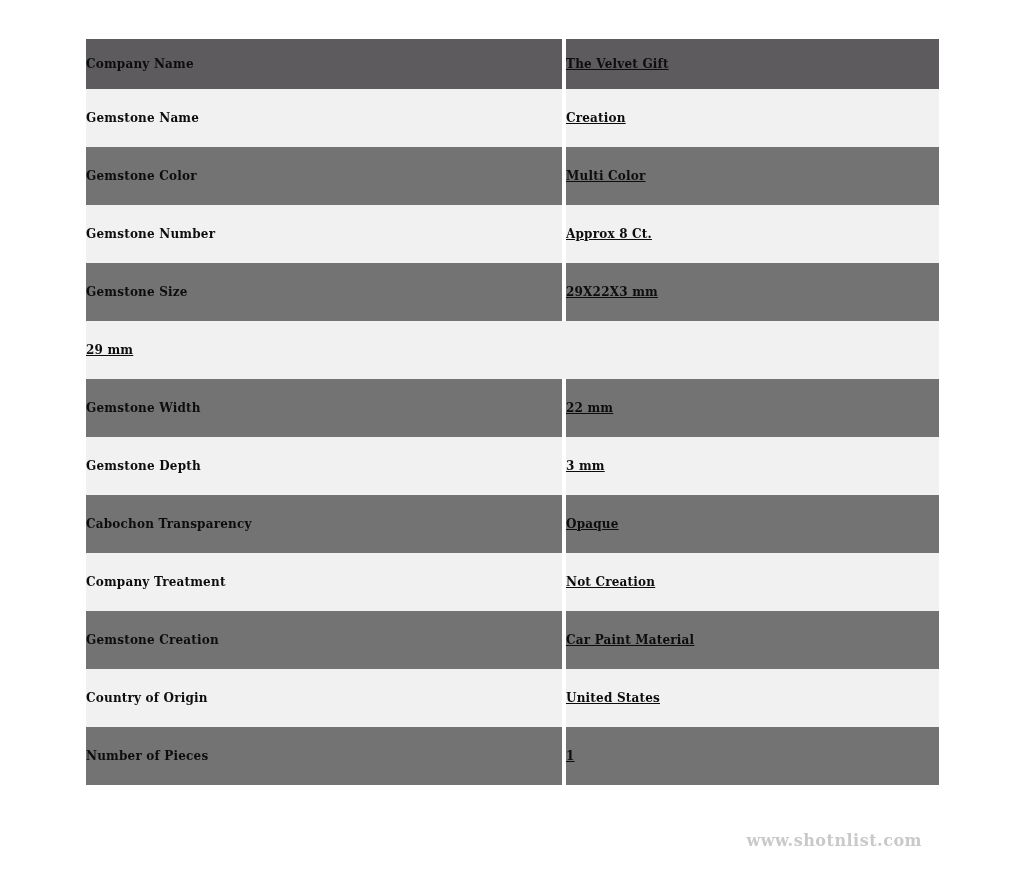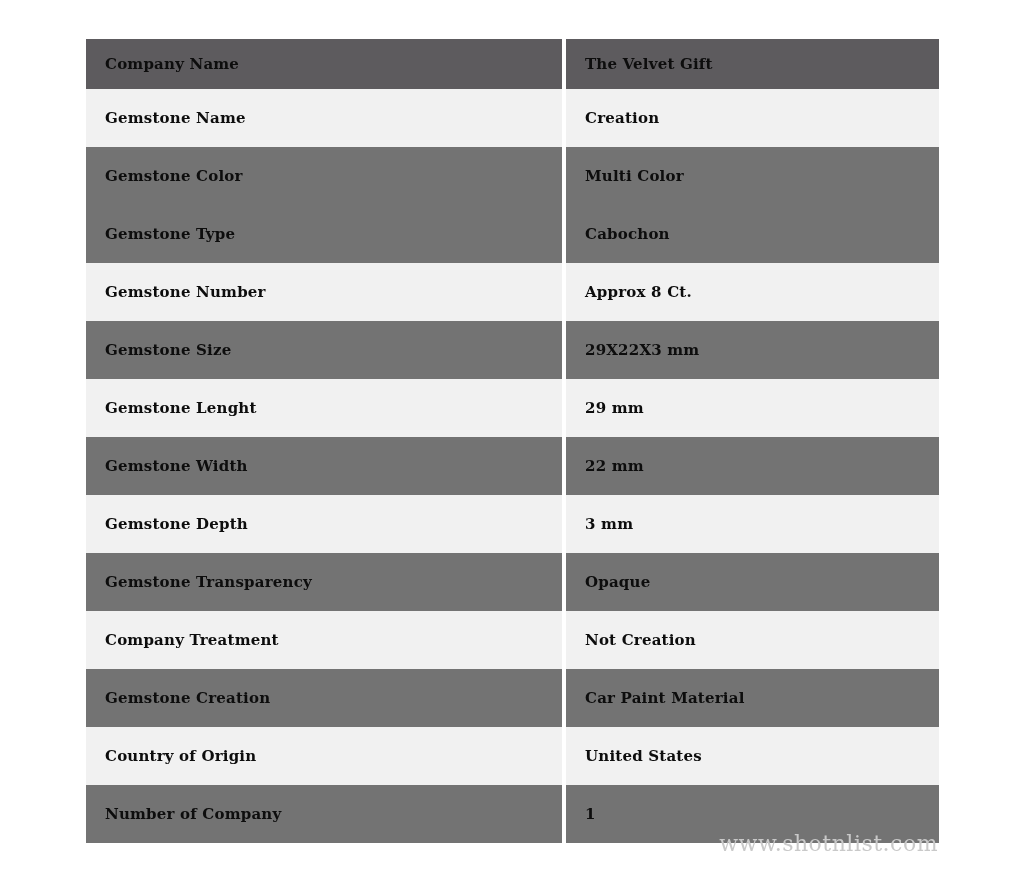--- a/index.html
+++ b/index.html
@@ -20,37 +20,36 @@
   .t-row {
     display: flex;
     gap: 4px;            
     height: 58px;
     background: #ffffff;
   }
   .t-row.header { height: 50px; }
   .cell {
     display: flex;
     align-items: center;
-    padding-left: 19px;
     font-weight: bold;
-    font-size: 15px;
+    font-size: 12px;
     color: #0d0d0d;
     letter-spacing: 0.2px;
   }
   .cell.label { width: 476px; }
-  .cell.value { flex: 1; }
+  .cell.value { flex: 1; text-decoration: underline; }
   .t-row.header .cell { background: var(--header-bg, #5d5b5e); }
   .t-row.alt .cell    { background: var(--row-alt-bg, #f1f1f1); }
   .t-row.plain .cell  { background: #737373; }
   .watermark {
     position: absolute;
     top: 831px;
-    right: 86px;
-    font-weight: normal;
-    font-size: 22px;
+    right: 102px;
+    font-weight: bold;
+    font-size: 16px;
     color: var(--watermark-color, #c9c9c9);
     letter-spacing: 0.5px;
   }
 </style>
 </head>
 <body>
 
 <div class="spec-table">
   <div class="t-row header">
     <div class="cell label">Company Name</div>
@@ -61,70 +60,65 @@
     <div class="cell label">Gemstone Name</div>
     <div class="cell value">Creation</div>
   </div>
 
   <div class="t-row plain">
     <div class="cell label">Gemstone Color</div>
     <div class="cell value">Multi Color</div>
   </div>
 
 
-  <div class="t-row plain">
-    <div class="cell label">Gemstone Type</div>
-    <div class="cell value">Cabochon</div>
-  </div>
 
   <div class="t-row alt">
     <div class="cell label">Gemstone Number</div>
     <div class="cell value">Approx 8 Ct.</div>
   </div>
 
   <div class="t-row plain">
     <div class="cell label">Gemstone Size</div>
     <div class="cell value">29X22X3 mm</div>
   </div>
 
   <div class="t-row alt">
-    <div class="cell label">Gemstone Lenght</div>
     <div class="cell value">29 mm</div>
   </div>
 
   <div class="t-row plain">
     <div class="cell label">Gemstone Width</div>
     <div class="cell value">22 mm</div>
   </div>
 
   <div class="t-row alt">
     <div class="cell label">Gemstone Depth</div>
     <div class="cell value">3 mm</div>
   </div>
 
   <div class="t-row plain">
-    <div class="cell label">Gemstone Transparency</div>
+    <div class="cell label">Cabochon Transparency</div>
     <div class="cell value">Opaque</div>
   </div>
 
   <div class="t-row alt">
     <div class="cell label">Company Treatment</div>
     <div class="cell value">Not Creation</div>
   </div>
 
   <div class="t-row plain">
     <div class="cell label">Gemstone Creation</div>
     <div class="cell value">Car Paint Material</div>
   </div>
 
   <div class="t-row alt">
     <div class="cell label">Country of Origin</div>
     <div class="cell value">United States</div>
   </div>
 
   <div class="t-row plain">
-    <div class="cell label">Number of Company</div>
+    <div class="cell label">Number of Pieces</div>
     <div class="cell value">1</div>
   </div>
 </div>
 </div>
 
 <div class="watermark">www.shotnlist.com</div>
 
 </body></html>

